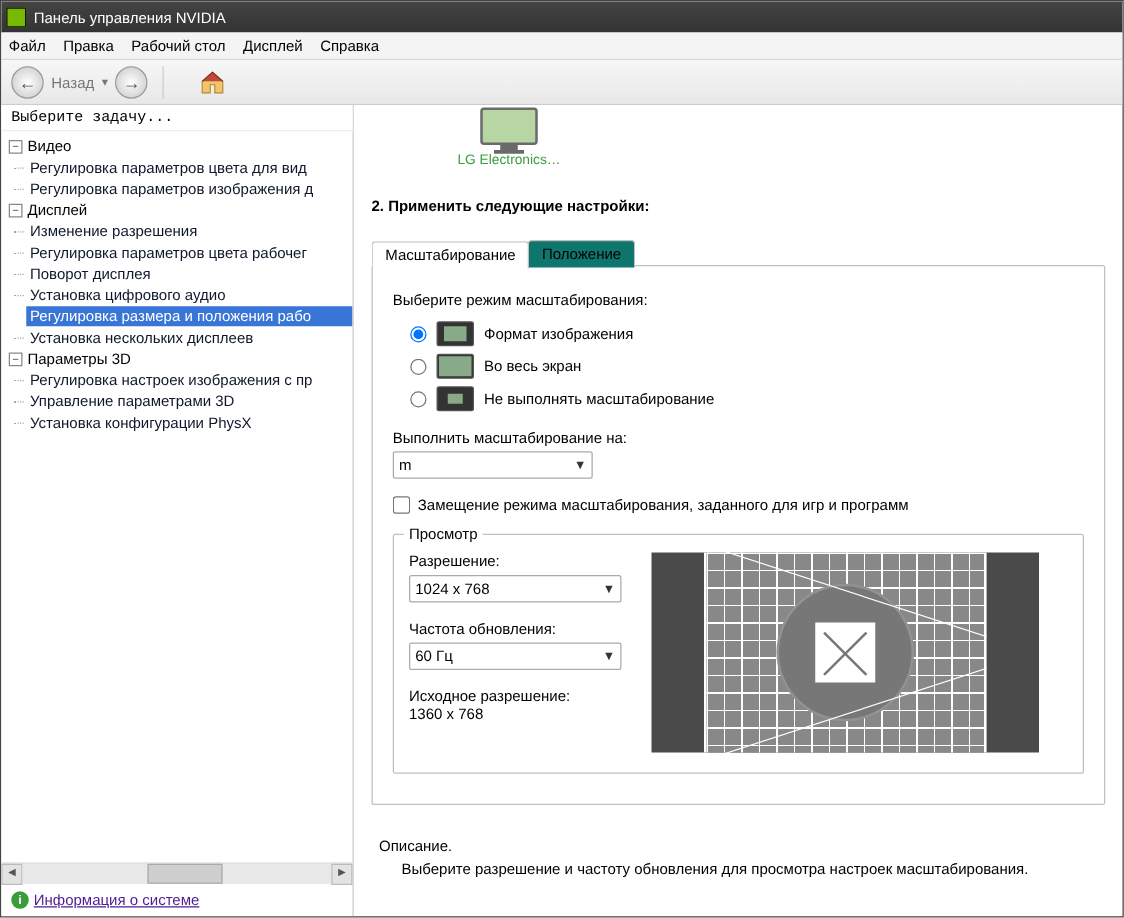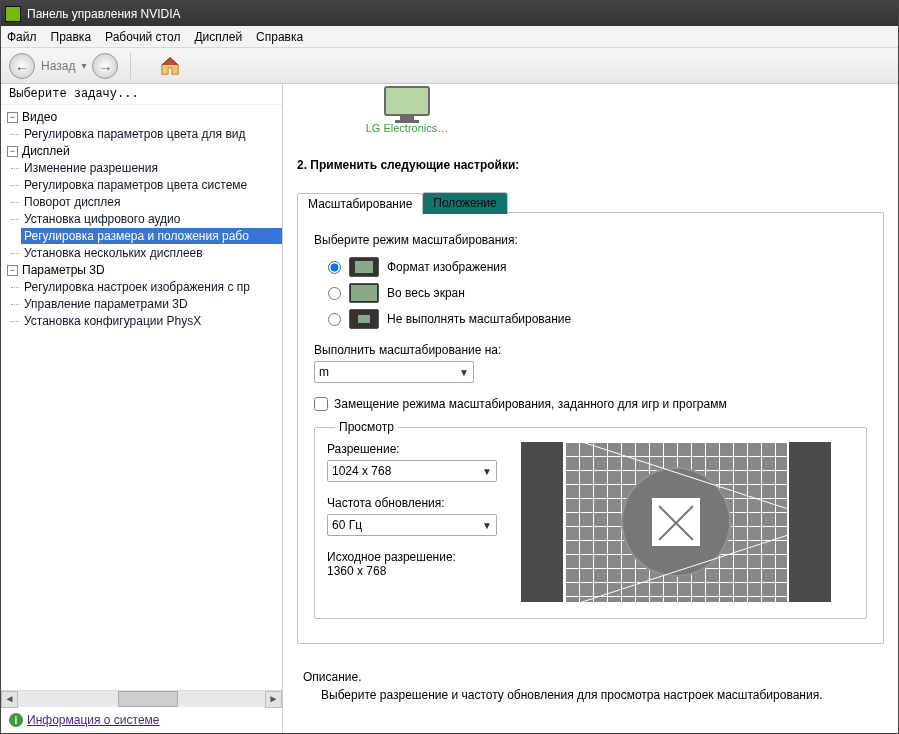--- a/index.html
+++ b/index.html
@@ -201,21 +201,21 @@
   }
   .select .arrow{font-size:10px;color:#333}
   .checkbox-row{display:flex;align-items:center;gap:6px;margin-top:10px}
   input[type=checkbox]{width:14px;height:14px;margin:0}
   .groupbox{
     border:1px solid #c0c0c0;border-radius:2px;
     margin-top:16px;padding:14px 12px 16px;position:relative;
     display:flex;gap:24px;
   }
   .groupbox .legend{
-    position:absolute;top:-8px;left:20px;background:#fff;padding:0 4px;font-size:12px;
+    position:absolute;top:-8px;left:8px;background:#fff;padding:0 4px;font-size:12px;
   }
   .left-col{flex:0 0 170px}
   .left-col .lbl{margin-bottom:4px}
   .left-col .field-block{margin:0 0 14px}
   .native{margin-top:6px}
   .preview{
     width:310px;height:160px;
     background:#4a4a4a;
     position:relative;
     display:flex;align-items:center;justify-content:center;
@@ -297,31 +297,32 @@
     <div class="sidebar-title">Выберите задачу...</div>
     <div class="tree">
 
       <div class="tree-group">
         <div class="tree-parent">
           <span class="expander">−</span>
           <span>Видео</span>
         </div>
         <div class="tree-children">
           <div class="tree-item">Регулировка параметров цвета для вид</div>
+          <div class="tree-item">Регулировка параметров изображения д</div>
         </div>
       </div>
 
       <div class="tree-group">
         <div class="tree-parent">
           <span class="expander">−</span>
           <span>Дисплей</span>
         </div>
         <div class="tree-children">
           <div class="tree-item">Изменение разрешения</div>
-          <div class="tree-item">Регулировка параметров цвета системе</div>
+          <div class="tree-item">Регулировка параметров цвета рабочег</div>
           <div class="tree-item">Поворот дисплея</div>
           <div class="tree-item">Установка цифрового аудио</div>
           <div class="tree-item selected">Регулировка размера и положения рабо</div>
           <div class="tree-item">Установка нескольких дисплеев</div>
         </div>
       </div>
 
       <div class="tree-group">
         <div class="tree-parent">
           <span class="expander">−</span>

